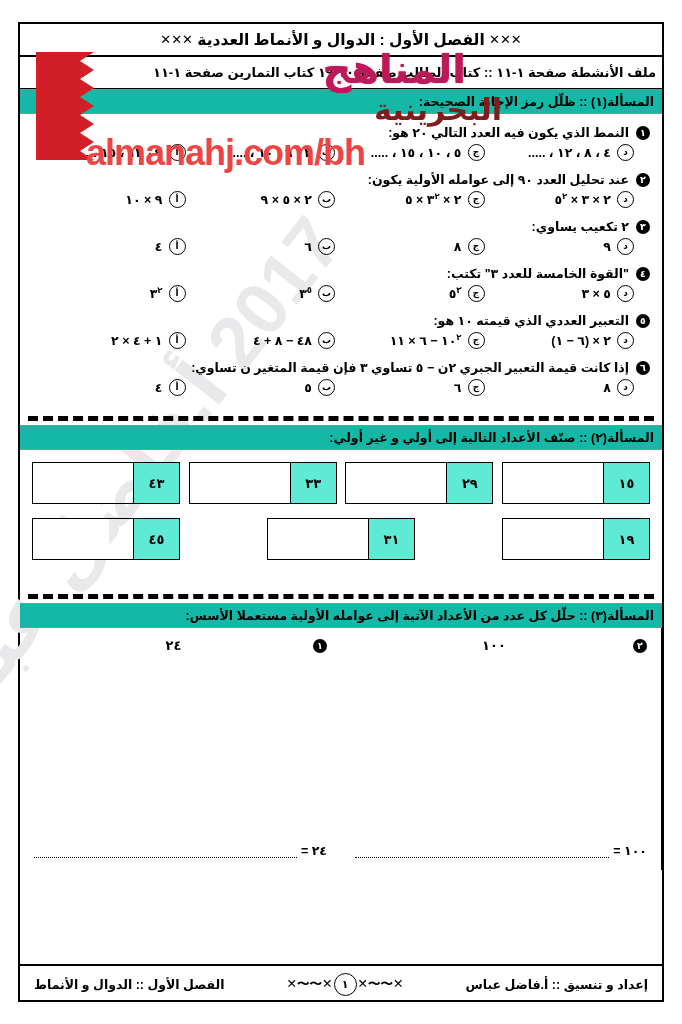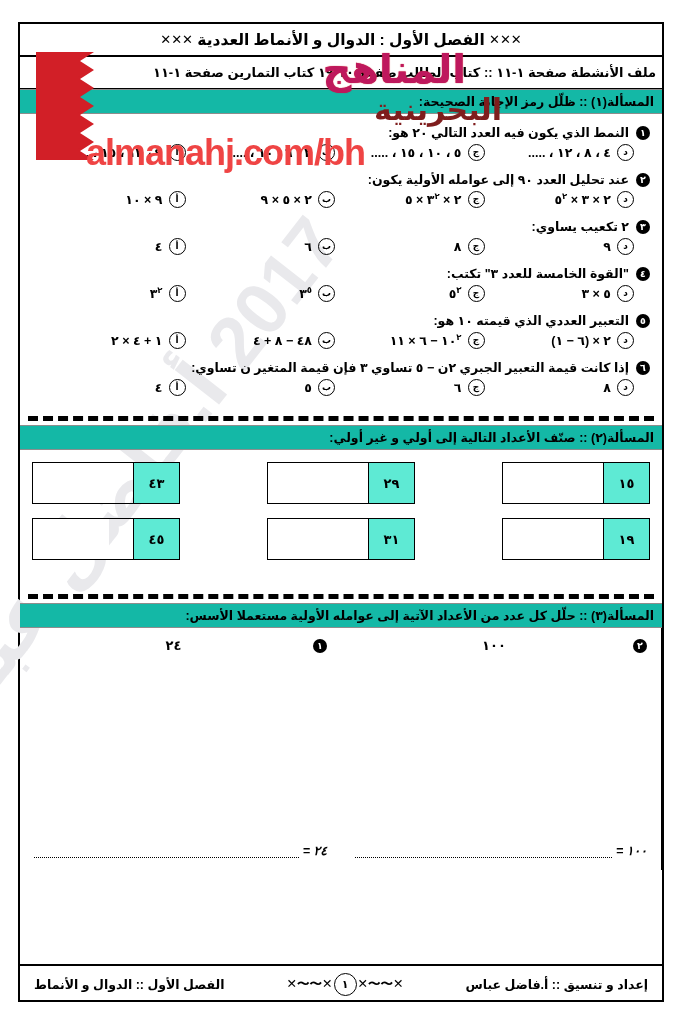--- a/index.html
+++ b/index.html
@@ -197,21 +197,21 @@
   .work-space { flex: 1; }
   .work-answer {
     display: flex;
     flex-direction: row;
     align-items: flex-end;
     font-size: 12.5px;
     font-weight: bold;
     gap: 4px;
     padding-bottom: 4px;
   }
-  .work-answer .lhs { white-space: nowrap; font-style: italic; }
+  .work-answer .lhs { white-space: nowrap; }
   .work-answer .dots {
     flex: 1;
     border-bottom: 1.5px dotted #000;
     height: 7px;
   }
 
   
   .footer-rule { border-top: 2px solid #000; }
   .footer {
     display: flex;
@@ -478,20 +478,24 @@
         <div class="box-row">
           <div class="num-box">
             <div class="val">١٥</div>
             <div class="blank"></div>
           </div>
           <div class="num-box">
             <div class="val">٢٩</div>
             <div class="blank"></div>
           </div>
           <div class="num-box">
+            <div class="val">٣٣</div>
+            <div class="blank"></div>
+          </div>
+          <div class="num-box">
             <div class="val">٤٣</div>
             <div class="blank"></div>
           </div>
         </div>
         <div class="box-row">
           <div class="num-box">
             <div class="val">١٩</div>
             <div class="blank"></div>
           </div>
           <div class="num-box">

